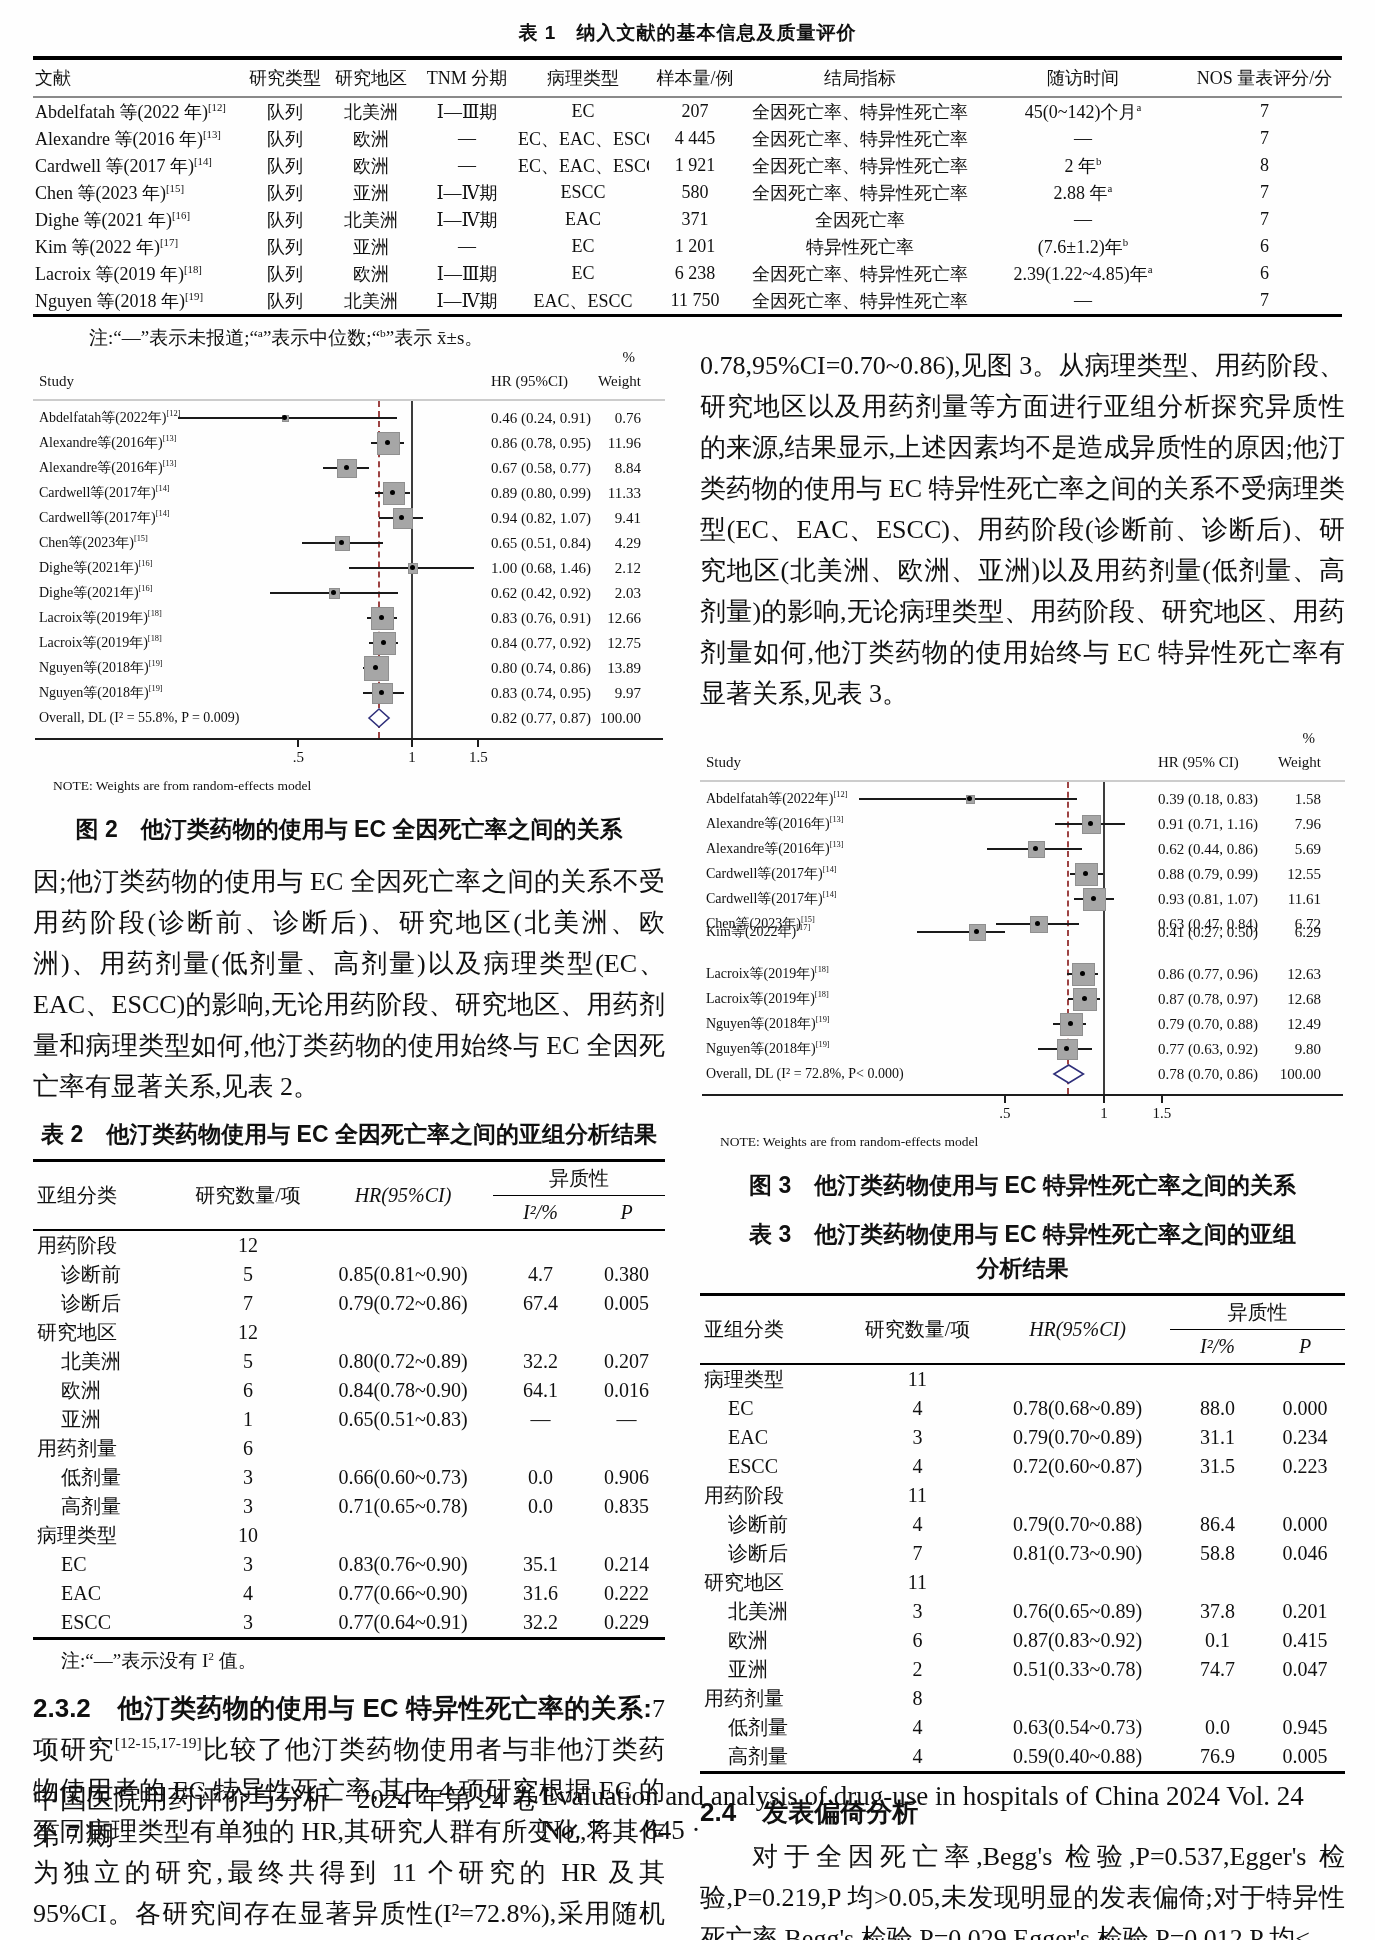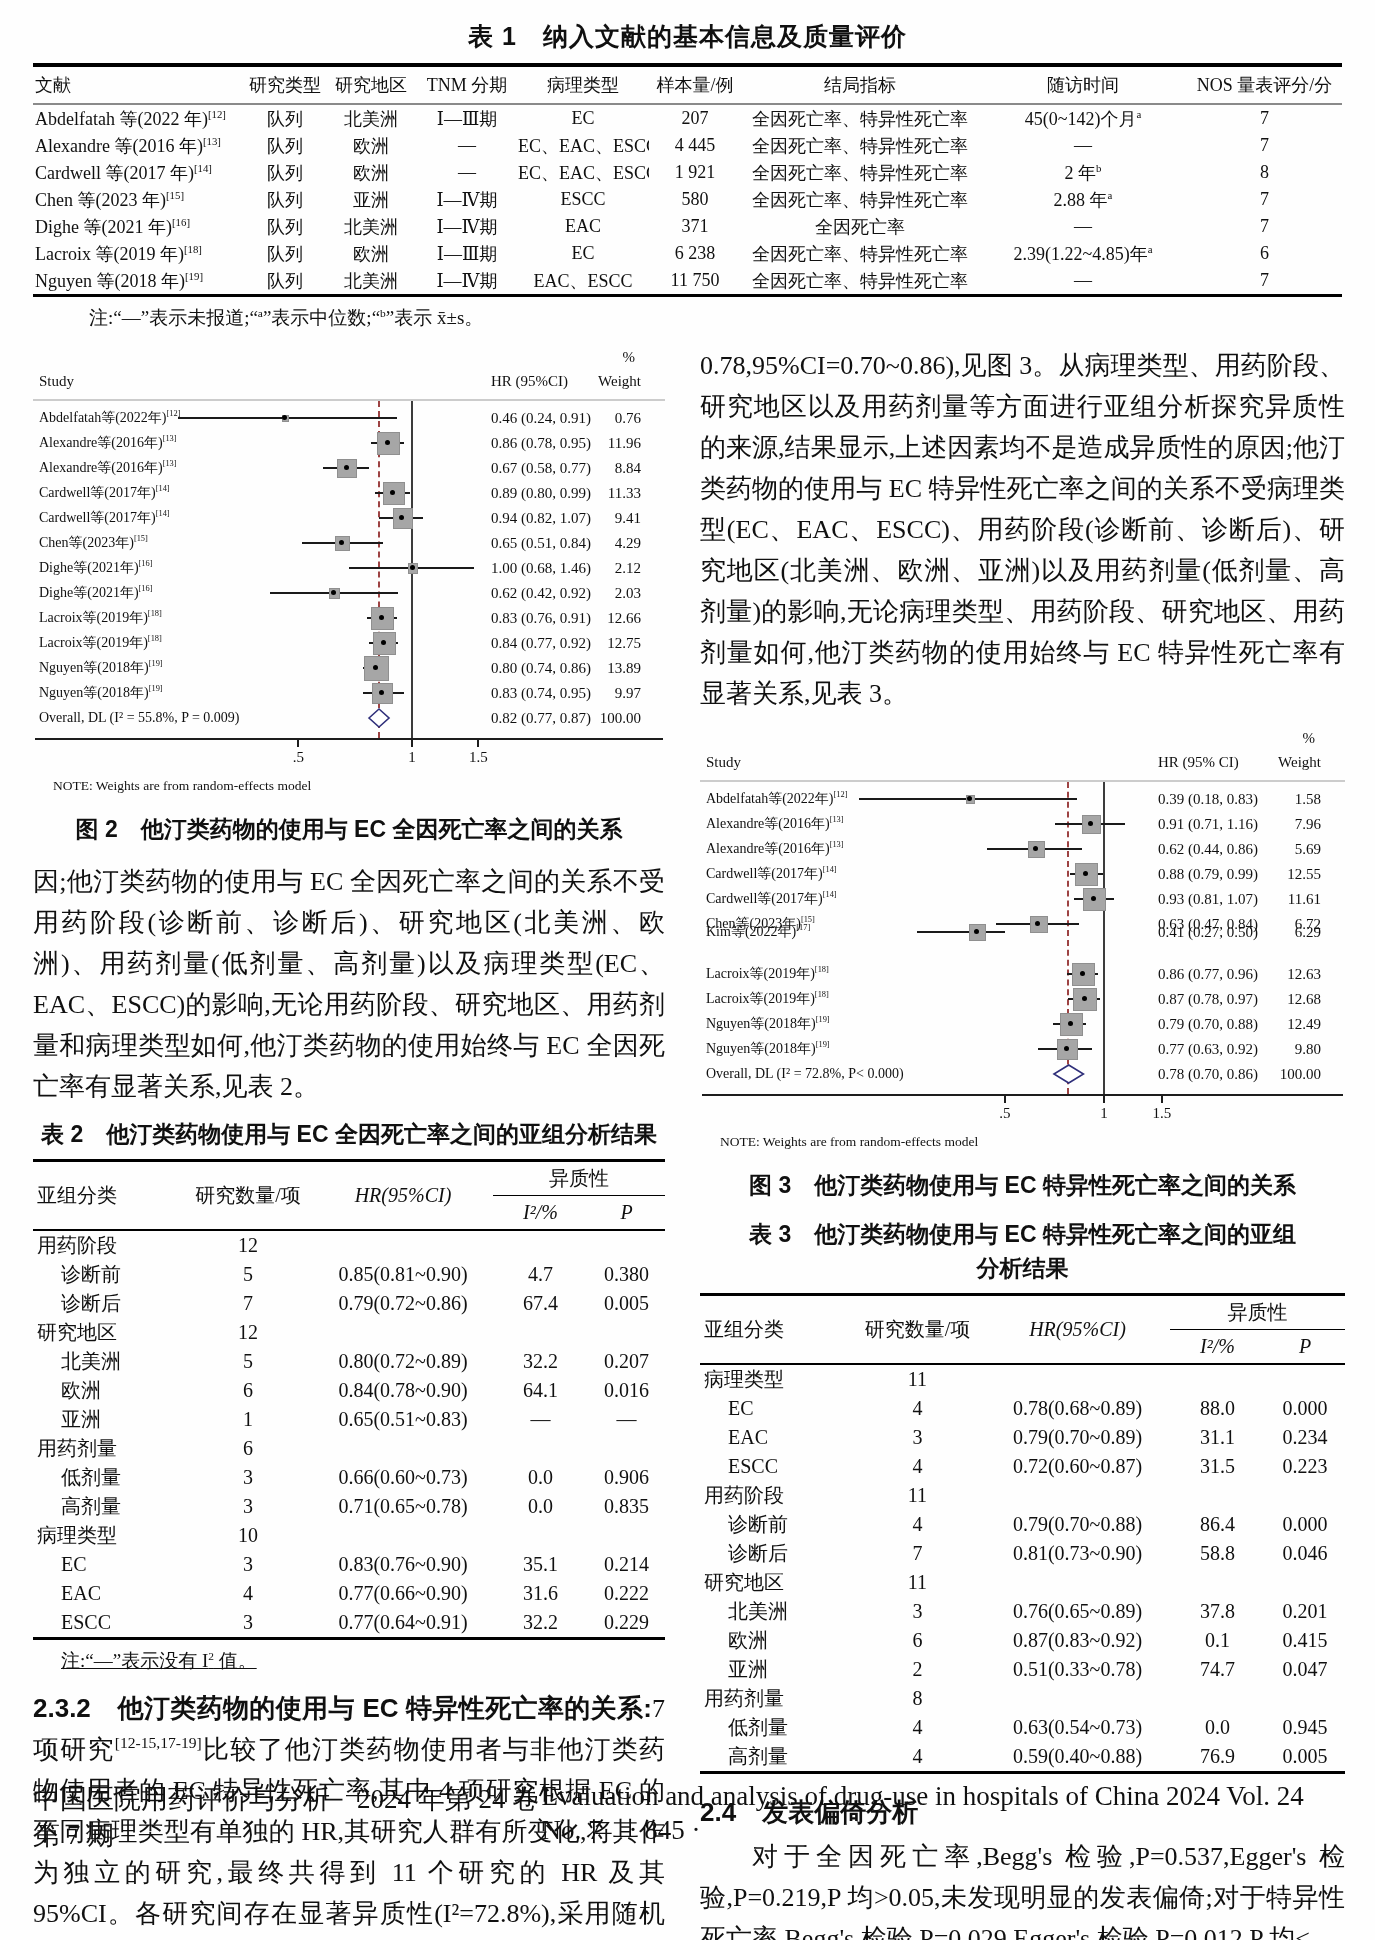--- a/index.html
+++ b/index.html
@@ -2,21 +2,21 @@
 <html><head>
 <meta charset="utf-8">
 <style>
   html,body{margin:0;padding:0;background:#e8e8e8;}
   .page{position:relative;width:1375px;height:1940px;background:#fefefe;color:#101010;
         font-family:"Liberation Serif","DejaVu Serif",serif;overflow:hidden;}
   sup{font-size:60%;line-height:0;}
 
   
   .t1-title{margin:20px 33px 10px;text-align:center;font-family:"Liberation Sans","DejaVu Sans",sans-serif;
-            font-weight:bold;font-size:25px;letter-spacing:1px;}
+            font-weight:bold;font-size:19px;letter-spacing:1px;}
   table.t1{border-collapse:collapse;table-layout:fixed;width:1309px;margin:0 33px;
            border-top:4px solid #000;border-bottom:3px solid #000;font-size:18px;}
   table.t1 th{font-weight:normal;white-space:nowrap;height:36px;border-bottom:2.5px solid #8a8a8a;padding:0 1px;}
   table.t1 td{height:27px;text-align:center;white-space:nowrap;padding:0 1px;overflow:hidden;}
   table.t1 td.c0, table.t1 th.c0{text-align:left;padding-left:2px;}
   .t1-note{margin:8px 33px 0;padding-left:56px;font-size:19px;}
 
   
   .cols{position:absolute;top:345px;left:33px;width:1312px;display:flex;}
   .col-left{width:632px;margin-right:35px;}
@@ -60,21 +60,21 @@
   table.sub th{font-weight:normal;padding:0;}
   table.sub thead tr.h2 th{border-bottom:2px solid #000;}
   table.sub th.span2{vertical-align:middle;border-bottom:2px solid #000;}
   table.sub th.grp{text-align:left;padding-left:4px;}
   table.sub th.het{border-bottom:1.5px solid #000;height:33px;}
   table.sub th.ital{font-style:italic;}
   table.sub thead th{height:33px;}
   table.sub td{height:27px;text-align:center;white-space:nowrap;}
   table.sub td.lbl{text-align:left;padding-left:4px;}
   table.sub td.lbl.ind{padding-left:28px;}
-  .sub-note{margin-top:8px;padding-left:28px;font-size:19px;text-decoration:underline;}
+  .sub-note{margin-top:8px;padding-left:28px;font-size:19px;}
 
   
   .footer{position:absolute;left:33px;right:30px;top:1781px;display:flex;
           justify-content:space-between;font-size:27px;}
 </style>
 </head>
 <body>
 
 <div class="page">
 
@@ -154,20 +154,31 @@
           <td>队列</td>
           <td>北美洲</td>
           <td>Ⅰ—Ⅳ期</td>
           <td>EAC</td>
           <td>371</td>
           <td>全因死亡率</td>
           <td>—</td>
           <td>7</td>
         </tr>
         <tr>
+          <td class="c0">Kim 等(2022 年)<sup>[17]</sup></td>
+          <td>队列</td>
+          <td>亚洲</td>
+          <td>—</td>
+          <td>EC</td>
+          <td>1 201</td>
+          <td>特异性死亡率</td>
+          <td>(7.6±1.2)年<sup>b</sup></td>
+          <td>6</td>
+        </tr>
+        <tr>
           <td class="c0">Lacroix 等(2019 年)<sup>[18]</sup></td>
           <td>队列</td>
           <td>欧洲</td>
           <td>Ⅰ—Ⅲ期</td>
           <td>EC</td>
           <td>6 238</td>
           <td>全因死亡率、特异性死亡率</td>
           <td>2.39(1.22~4.85)年<sup>a</sup></td>
           <td>6</td>
         </tr>

